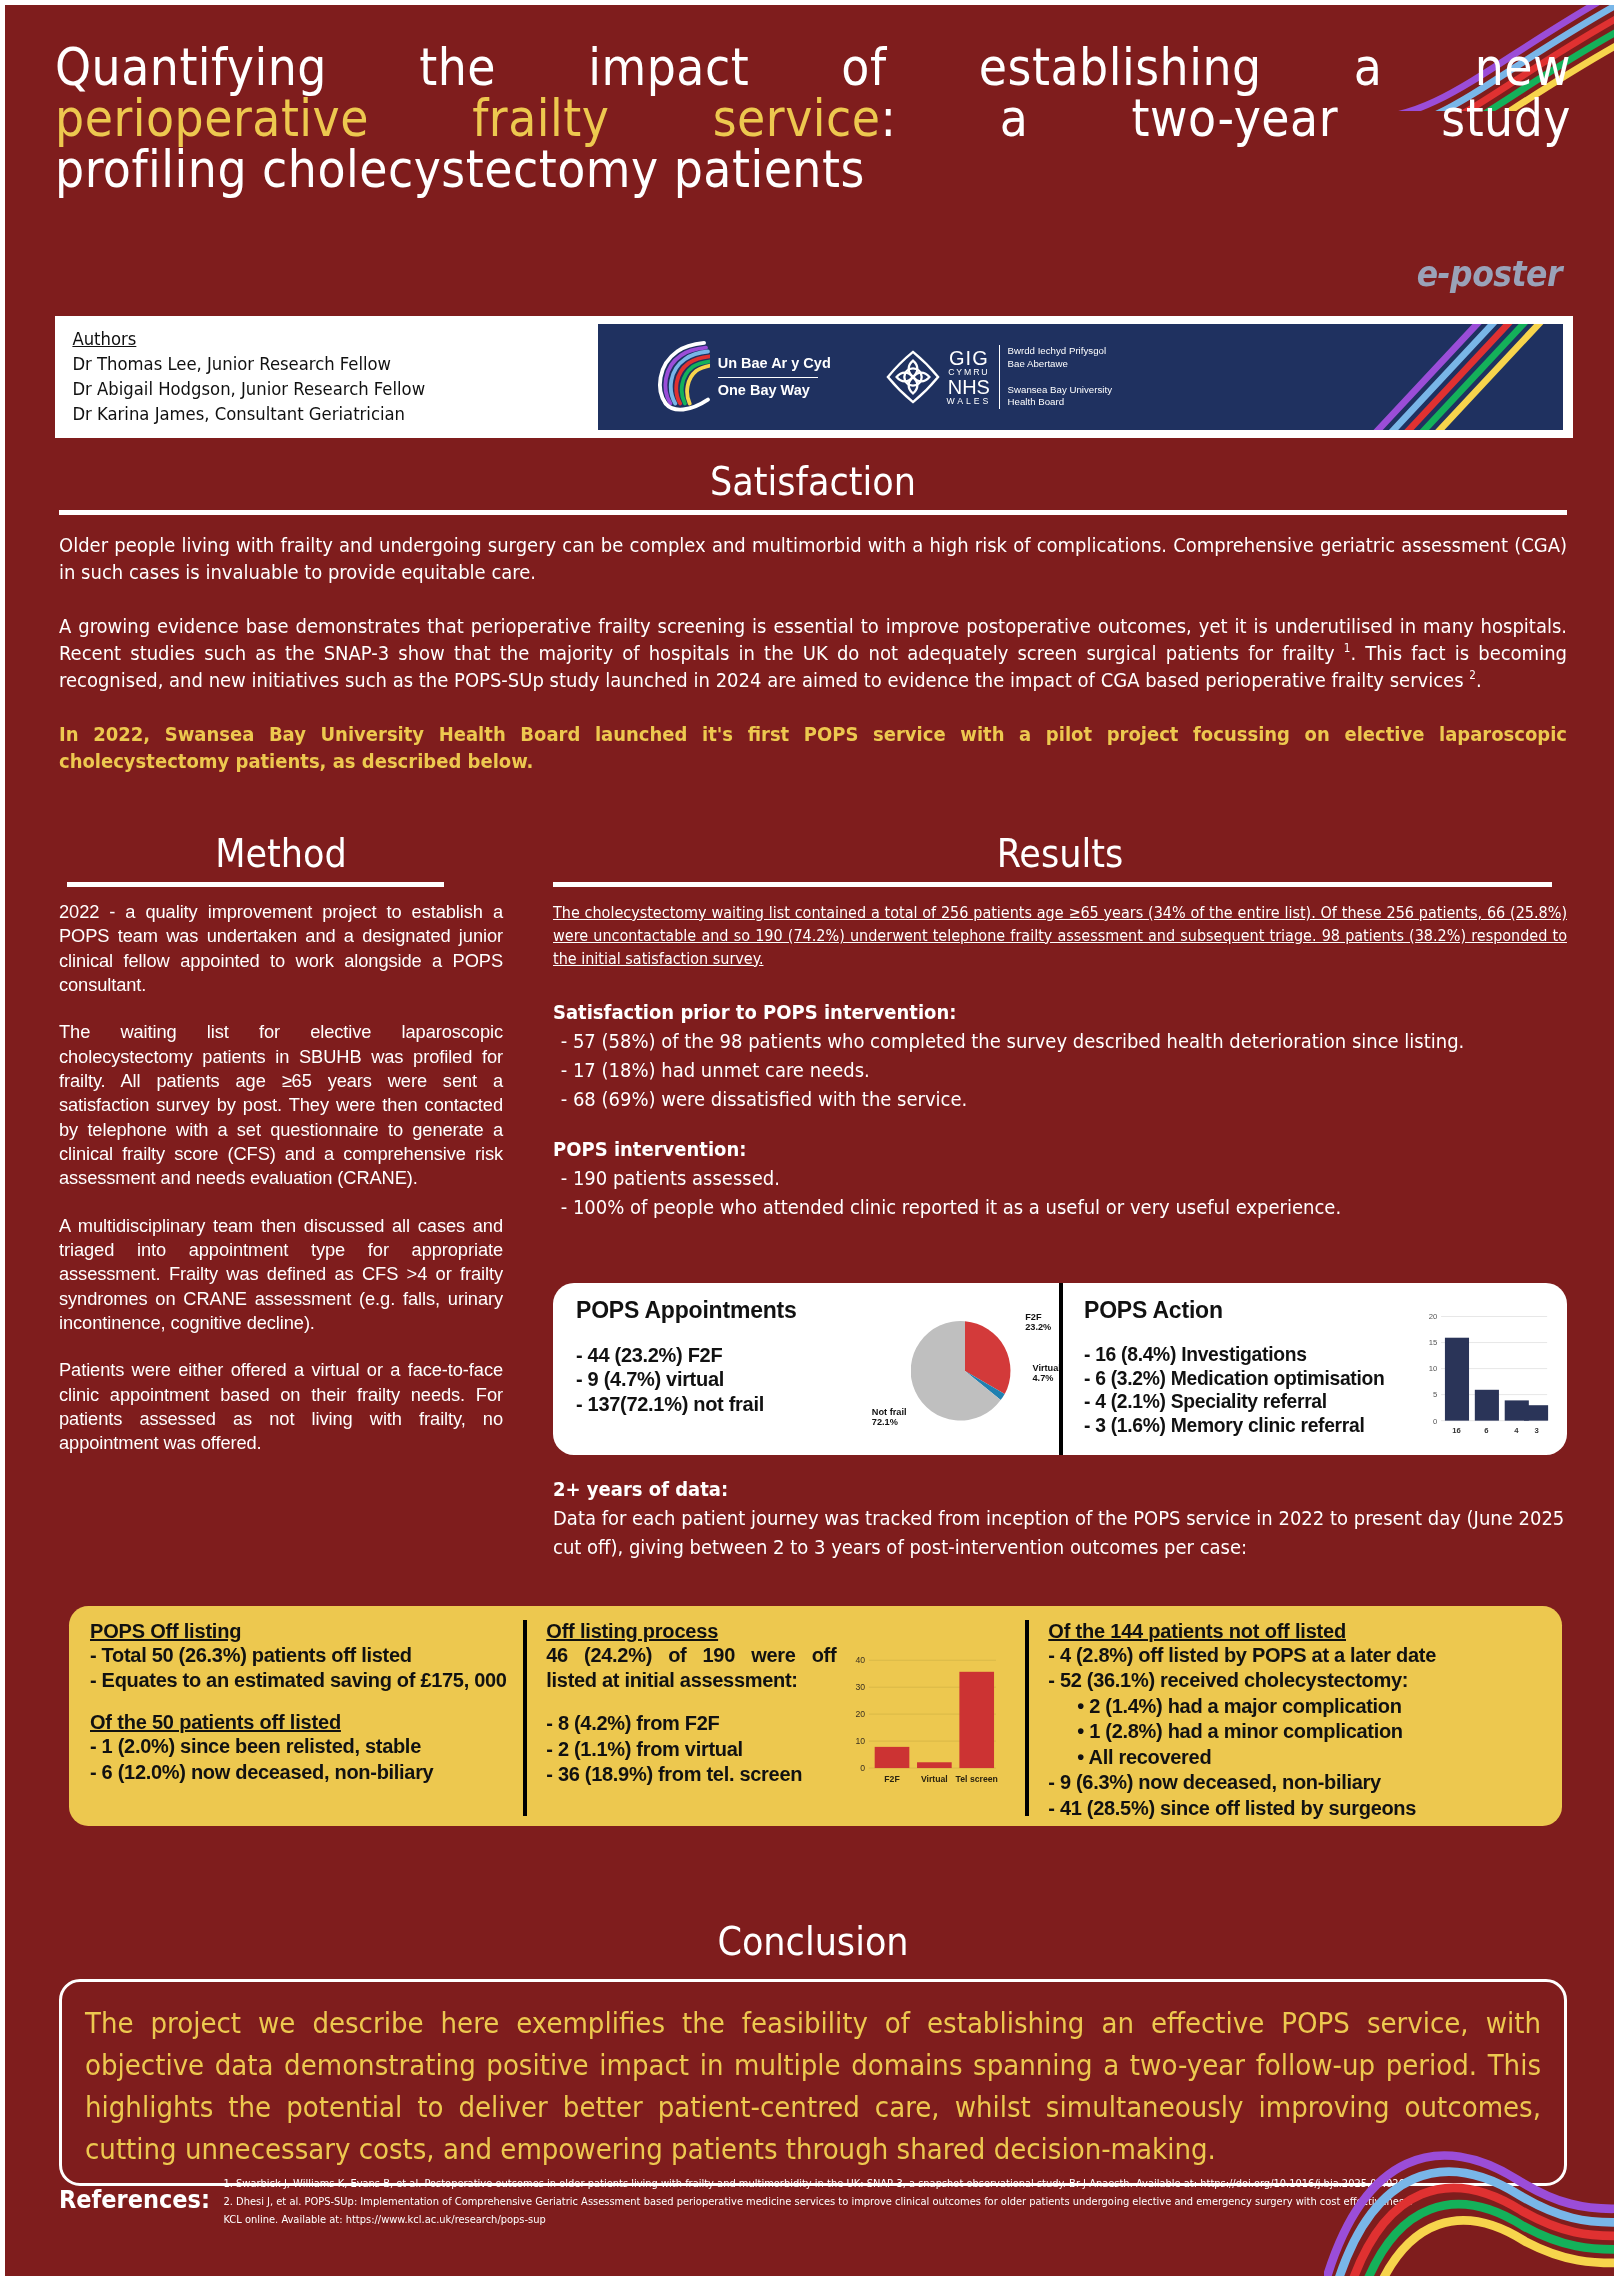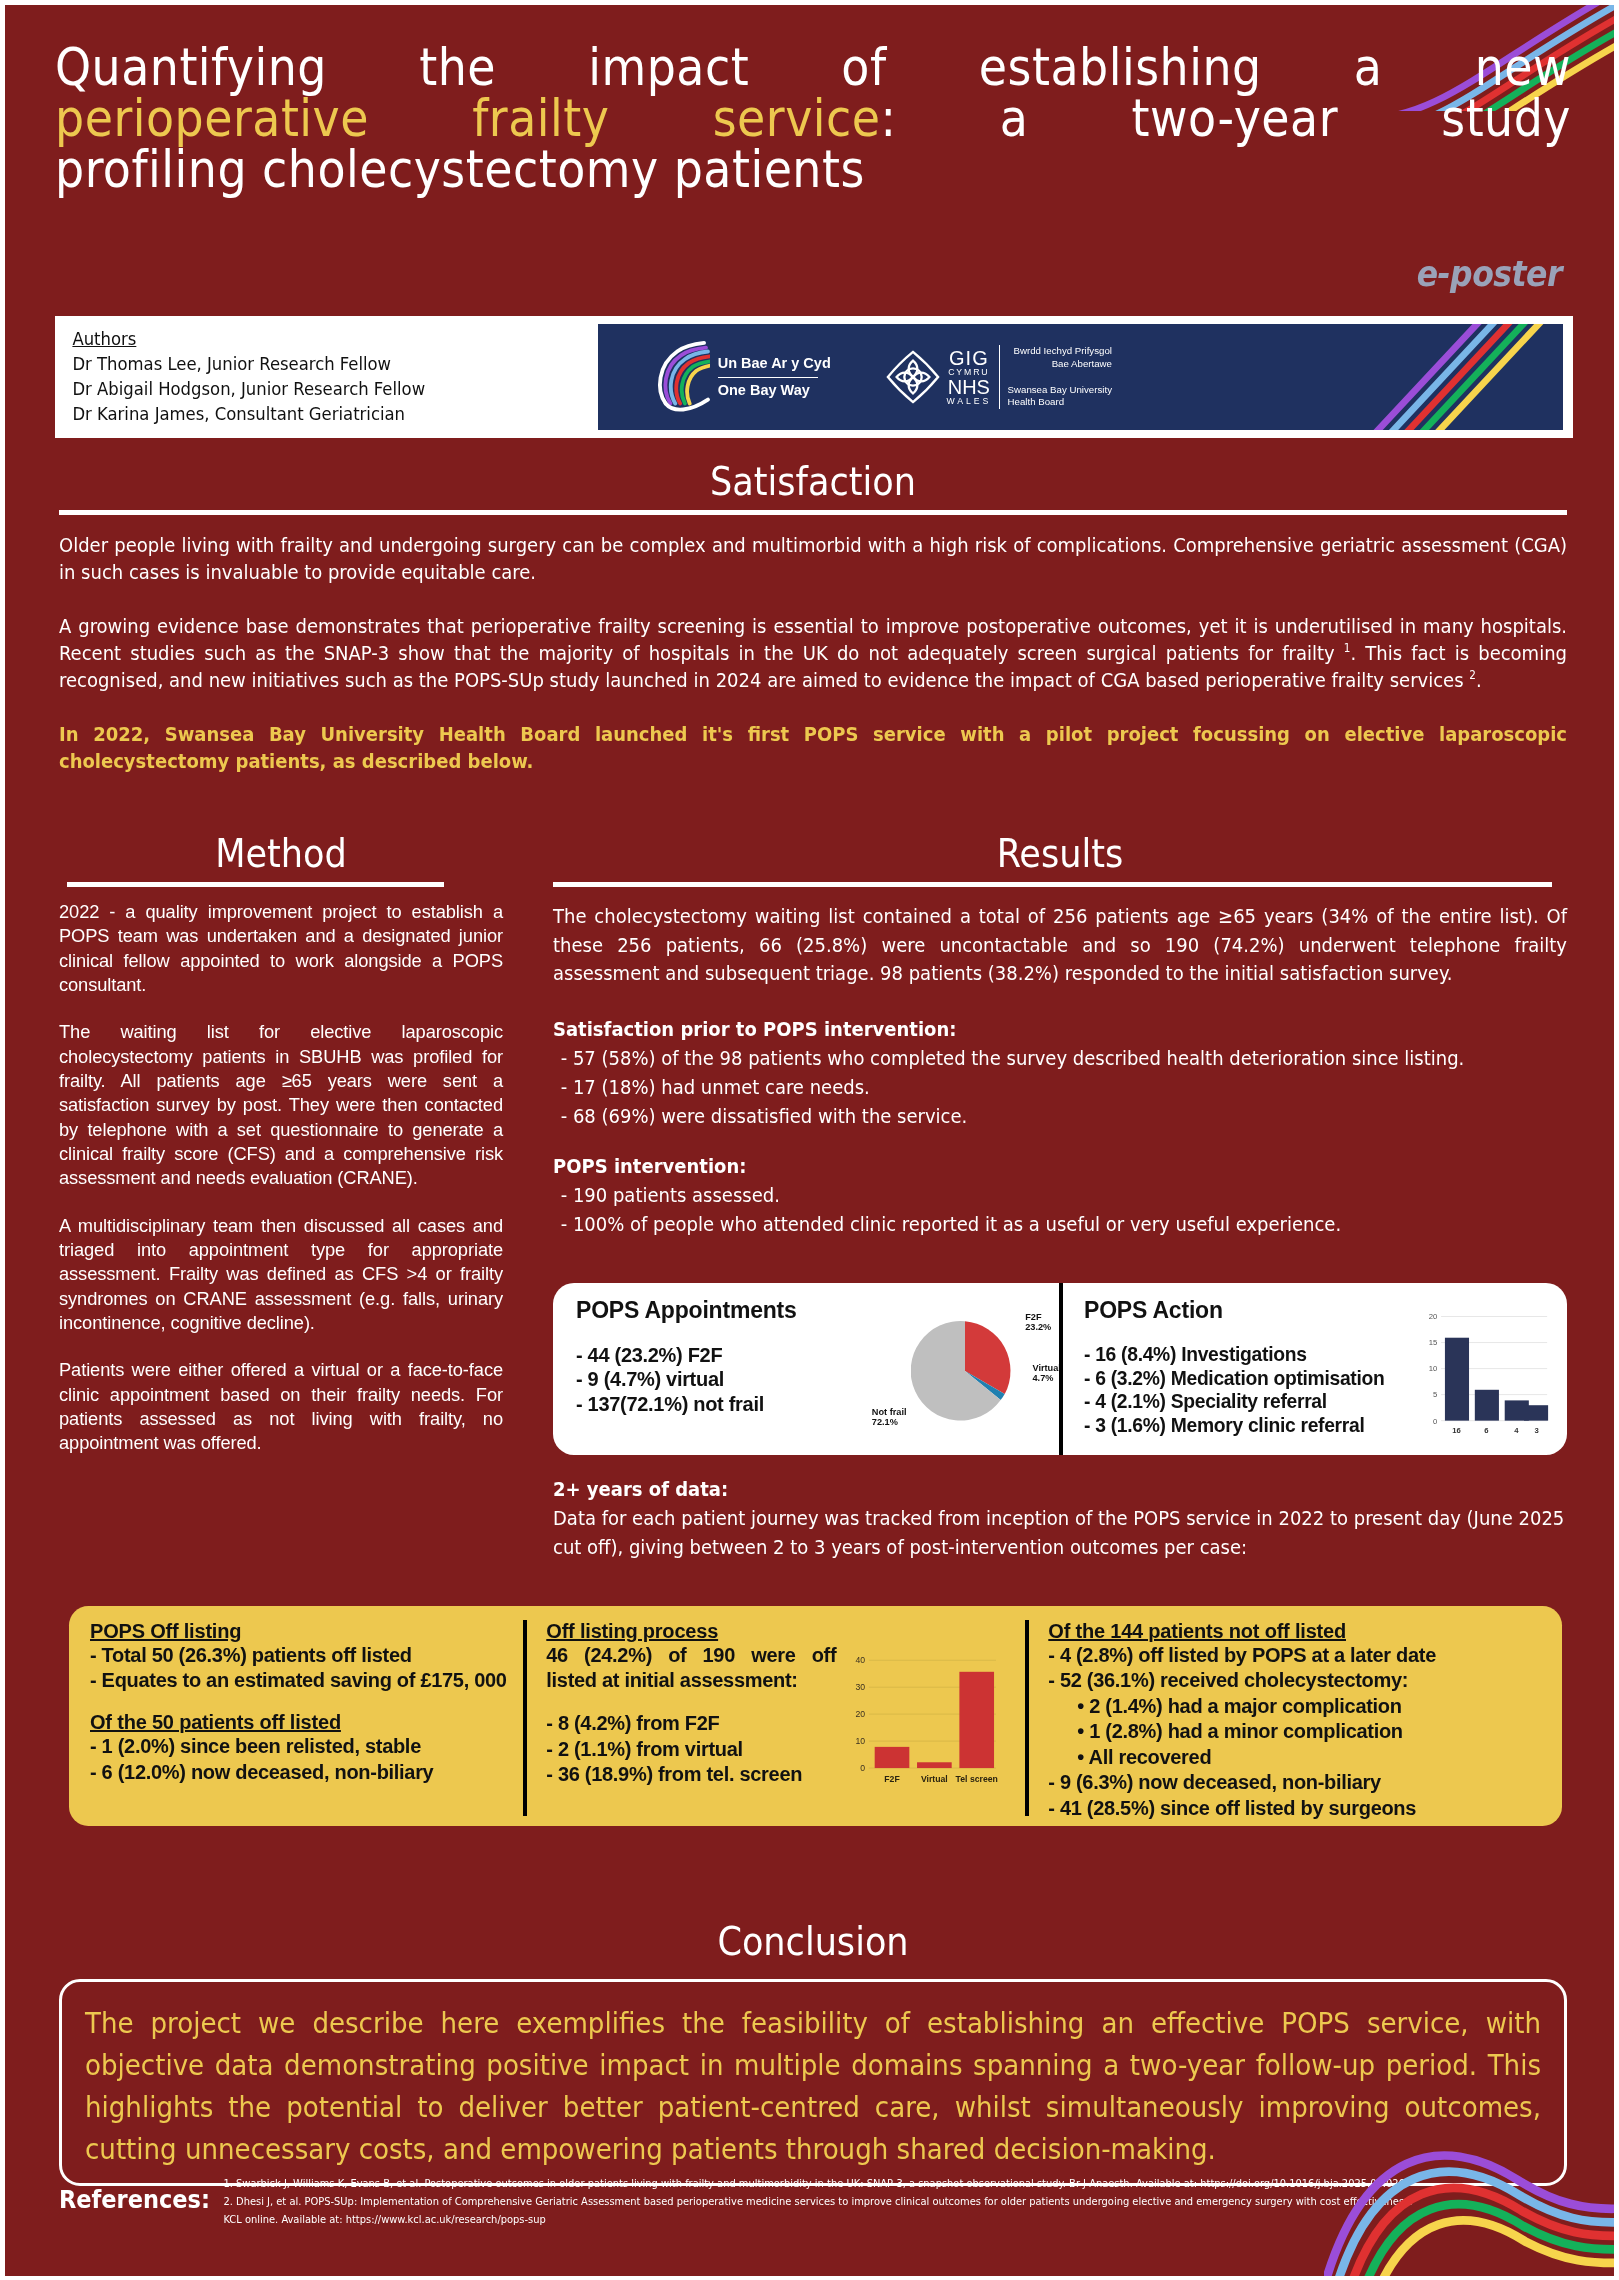--- a/index.html
+++ b/index.html
@@ -57,21 +57,21 @@
   .onebay-txt{color:#fff;font-weight:bold;font-size:14.5px;line-height:1.55;margin-left:7.7px;}
   .onebay-txt .sep{border-bottom:1.9px solid #fff;display:block;width:100px;margin:1.9px 0;}
   .nhs{display:flex;align-items:center;margin-left:54px;z-index:2;}
   .nhs-text{display:flex;align-items:center;}
   .gig{color:#fff;font-weight:normal;line-height:1;text-align:center;margin:0 7.7px 0 5.8px;}
   .gig .g1{font-size:20px;letter-spacing:1px;}
   .gig .g2{font-size:8.7px;letter-spacing:1.9px;}
   .gig .g3{font-size:20px;letter-spacing:0px;}
   .gig .g4{font-size:8.7px;letter-spacing:2.9px;}
   .nhsdesc{color:#fff;font-size:9.7px;line-height:1.3;border-left:1px solid #fff;padding-left:7.7px;}
-  .nhsdesc .b{margin-bottom:13px;text-align:right;}
+  .nhsdesc .b{margin-bottom:13px;}
 
   
   .sec-h{
     font-family:"DejaVu Sans Condensed","Liberation Sans",sans-serif;
     color:#ffffff;text-align:center;font-size:39px;font-weight:400;
   }
   .sec-rule{height:4.8px;background:#ffffff;margin-top:5.8px;}
 
   
   .intro{position:absolute;left:54px;top:454px;width:1508px;}
@@ -88,22 +88,23 @@
   .method .sec-rule{width:377px;margin-left:7.7px;}
   .method p{
     font-family:"Liberation Sans",sans-serif;
     color:#ffffff;font-size:18.3px;line-height:1.33;text-align:justify;
     margin:0 0 23px 0;letter-spacing:-0.1px;
   }
   .results{position:absolute;left:548px;top:826px;width:1014px;}
   .results .sec-rule{width:999px;}
   .res-text{
     font-family:"DejaVu Sans Condensed","Liberation Sans",sans-serif;
-    color:#ffffff;font-size:20px;line-height:1.43;text-align:justify;
+    color:#ffffff;font-size:16px;line-height:1.43;text-align:justify;
     margin:0 0 27px 0;
+    text-decoration:underline;
   }
   .res-block{
     font-family:"DejaVu Sans Condensed","Liberation Sans",sans-serif;
     color:#ffffff;font-size:20px;line-height:1.45;margin:0 0 21px 0;
   }
   .res-block .bh{font-weight:bold;display:block;}
   .res-block .li{display:block;padding-left:7.7px;}
 
   
   .wcard{

